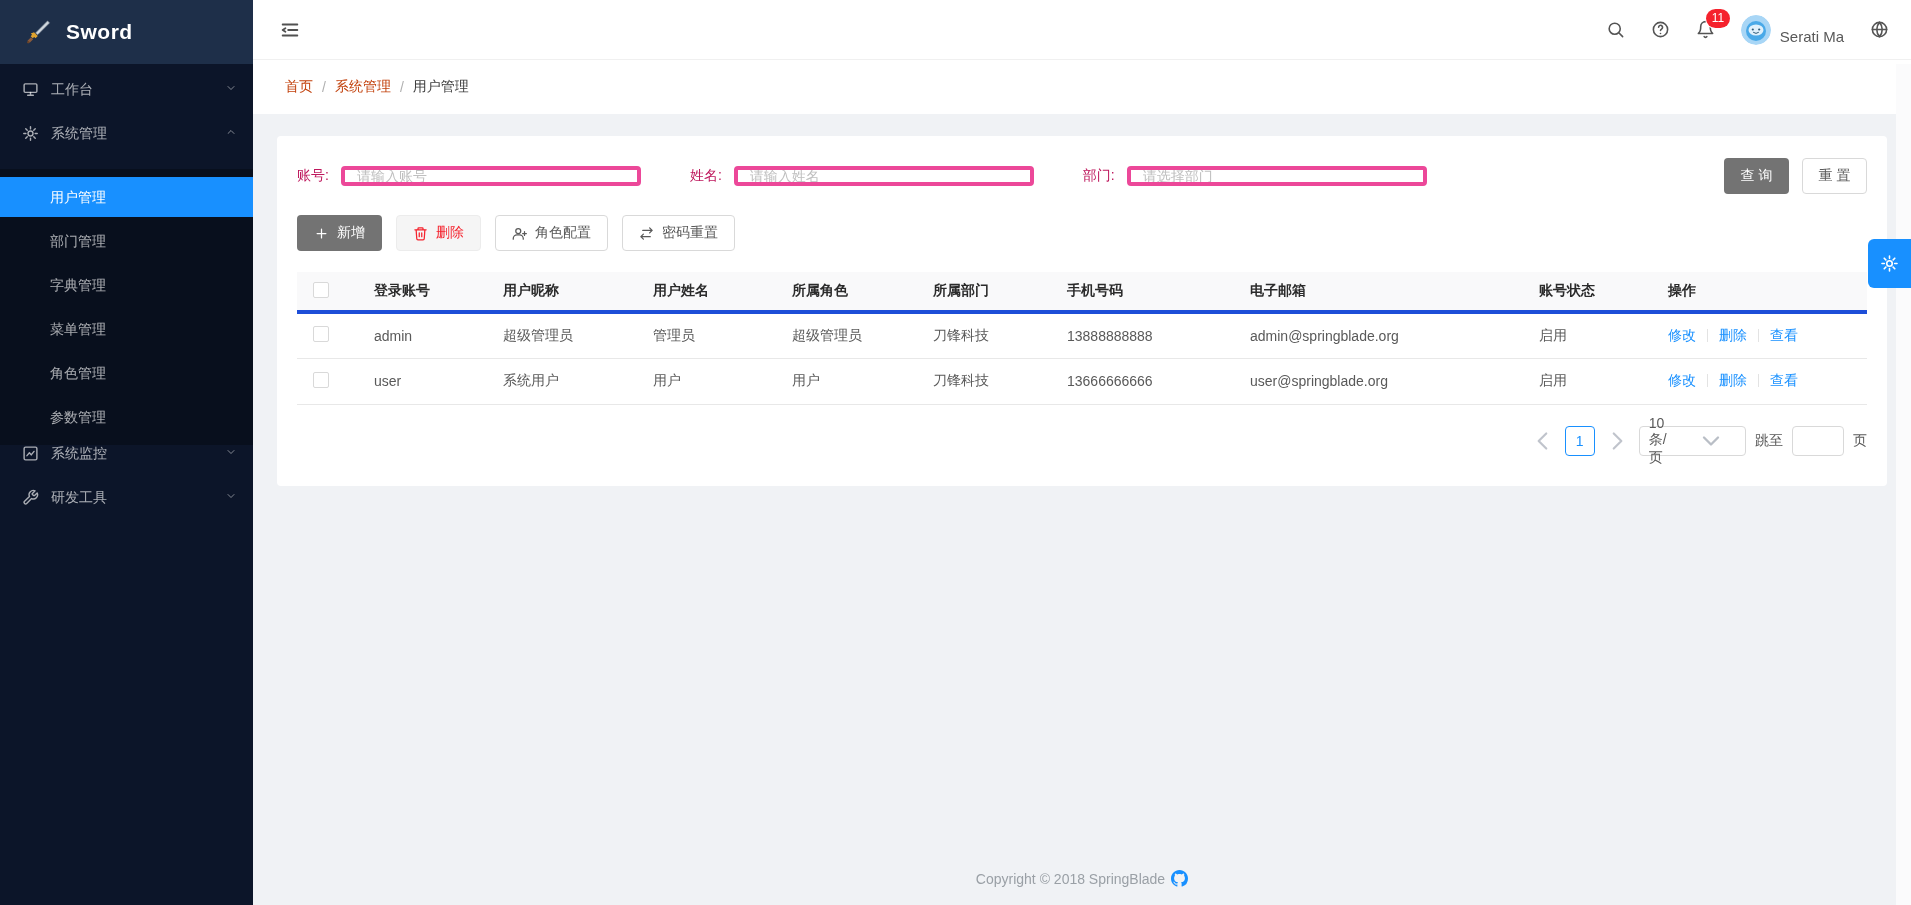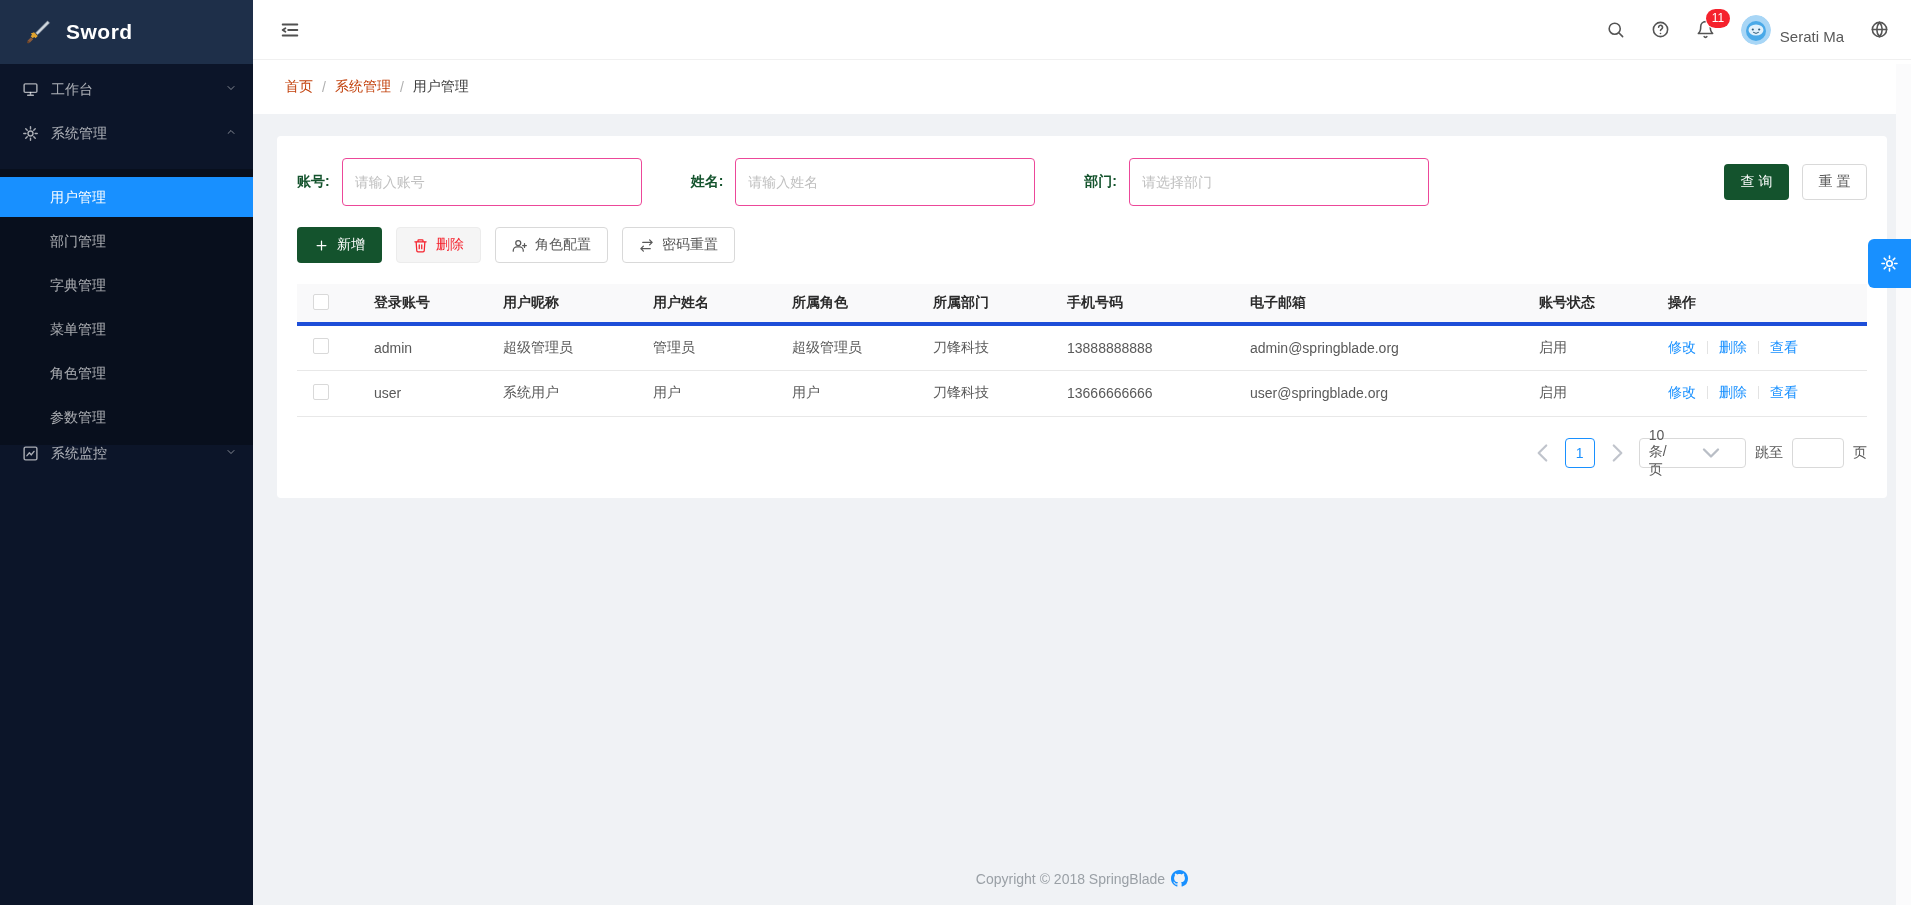--- a/index.html
+++ b/index.html
@@ -34,26 +34,26 @@
   .crumb { color:#c2410c; cursor:pointer; }
   .crumb-sep { color:#b0b0b0; }
   .crumb.current { color:#3d3d3d; cursor:default; }
 
   .content { flex:1; background:#f0f2f5; padding:22px 24px 0 24px; display:flex; flex-direction:column; overflow:hidden; }
   .card { background:#fff; border-radius:4px; padding:22px 20px 30px 20px; }
 
   
   .filter-row { display:flex; align-items:center; margin-bottom:21px; }
   .field { display:flex; align-items:center; margin-right:49px; }
-  .field label { color:#14532d; margin-right:12px; white-space:nowrap;font-weight:bold; }
-  .field input { width:300px; height:48px; border:1px solid #ec4899; border-radius:4px; padding:0 12px; font-size:14px; color:#595959; outline:none; font-family:inherit; }
+  .field label { color:#be185d; margin-right:12px; white-space:nowrap; }
+  .field input { width:300px; height:20px; border:4px solid #ec4899; border-radius:4px; padding:0 12px; font-size:14px; color:#595959; outline:none; font-family:inherit; }
   .field input::placeholder { color:#bfbfbf; }
   .filter-btns { margin-left:auto; display:flex; gap:13px; }
   .btn { height:33px; border-radius:4px; border:1px solid transparent; font-size:14px; cursor:pointer; display:inline-flex; align-items:center; justify-content:center; gap:8px; font-family:inherit; }
-  .btn-primary { background:#14532d; color:#fff; padding:0 17px; }
+  .btn-primary { background:#737373; color:#fff; padding:0 17px; }
   .btn-default { background:#fff; color:#595959; border-color:#d9d9d9; padding:0 17px; }
   .filter-btns .btn { height:36px; width:65px; padding:0; }
 
   
   .toolbar { display:flex; gap:14px; margin-bottom:21px; }
   .toolbar .btn { height:36px; padding:0 16px; }
   .btn-danger-soft { background:#f5f5f5; color:#f5222d; border-color:#ececec; }
   .btn .b-icon { width:15px; height:15px; display:flex; }
 
   
@@ -149,20 +149,33 @@
             </svg>
         </span>
         <span>系统监控</span>
         <span class="chev">
           <svg class="ic" viewBox="0 0 24 24">
               <path d="M6 9l6 6 6-6"></path>
             </svg>
         </span>
       </div>
 
+      <div class="menu-item">
+        <span class="mi-icon">
+          <svg class="ic" viewBox="0 0 24 24">
+              <path d="M14.7 6.3a1 1 0 0 0 0 1.4l1.6 1.6a1 1 0 0 0 1.4 0l3.77-3.77a6 6 0 0 1-7.94 7.94l-6.91 6.91a2.12 2.12 0 0 1-3-3l6.91-6.91a6 6 0 0 1 7.94-7.94l-3.76 3.76z"></path>
+            </svg>
+        </span>
+        <span>研发工具</span>
+        <span class="chev">
+          <svg class="ic" viewBox="0 0 24 24">
+              <path d="M6 9l6 6 6-6"></path>
+            </svg>
+        </span>
+      </div>
     </nav>
   </aside>
 
   <div class="main">
 
     <header class="topbar">
       <span class="fold">
         <svg class="ic" viewBox="0 0 24 24">
             <path d="M4 6h16M10 12h10M4 18h16M7 10l-3 2 3 2"></path>
           </svg>

